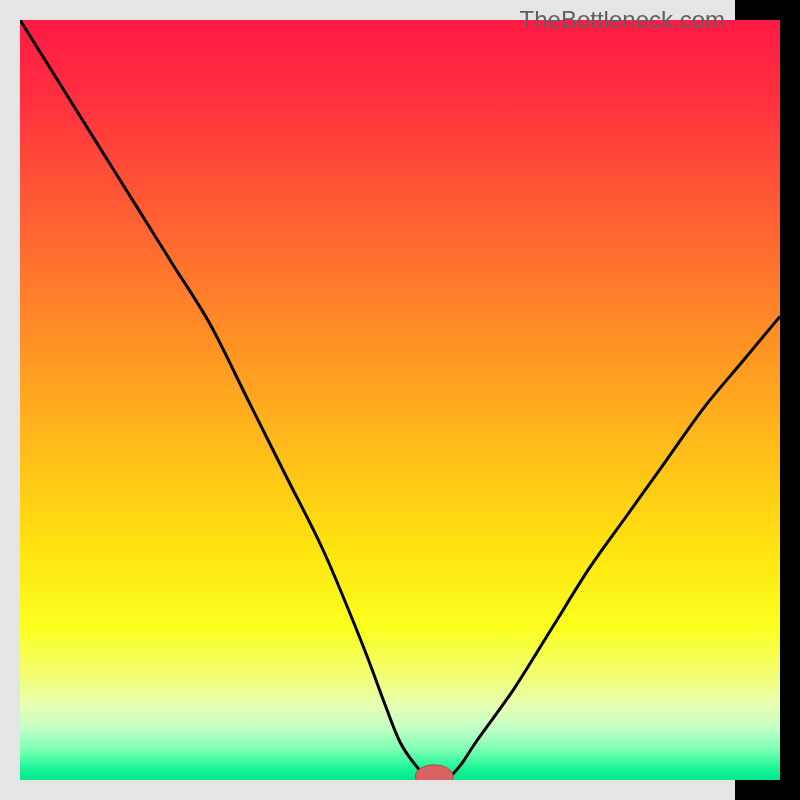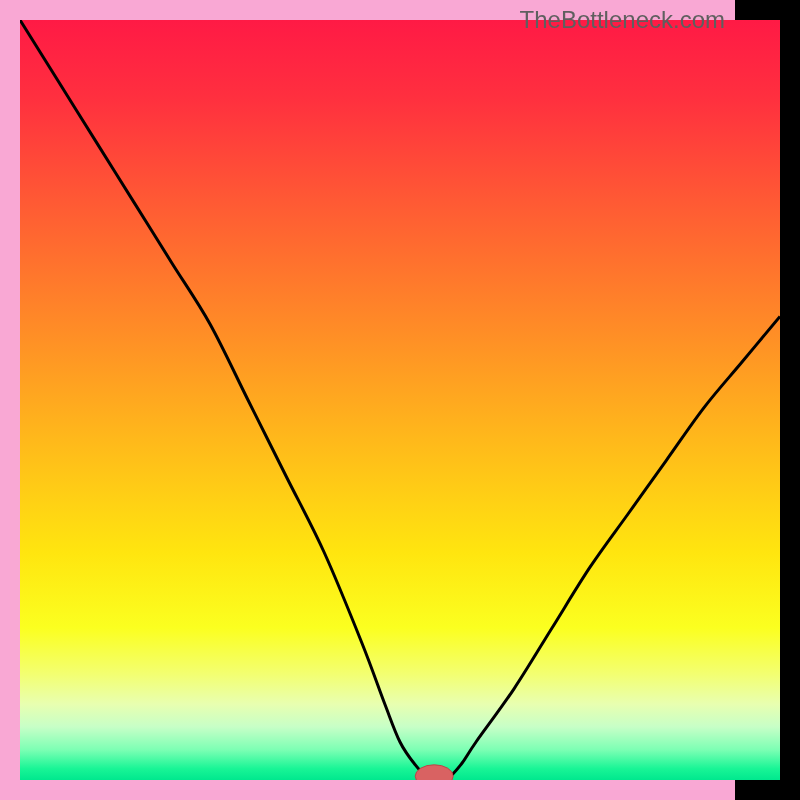--- a/index.html
+++ b/index.html
@@ -8,21 +8,21 @@
     width: 800px;
     height: 800px;
     background: #000;
     overflow: hidden;
     font-family: Arial, Helvetica, sans-serif;
   }
   .frame {
     position: relative;
     width: 735px;
     height: 800px;
-    background: #f9a8d4;
+    background: #e5e5e5;
   }
   .watermark {
     position: absolute;
     top: 6px;
     right: 10px;
     color: #5f5f5f;
     font-size: 24px;
     font-weight: 500;
     letter-spacing: 0px;
     z-index: 5;

